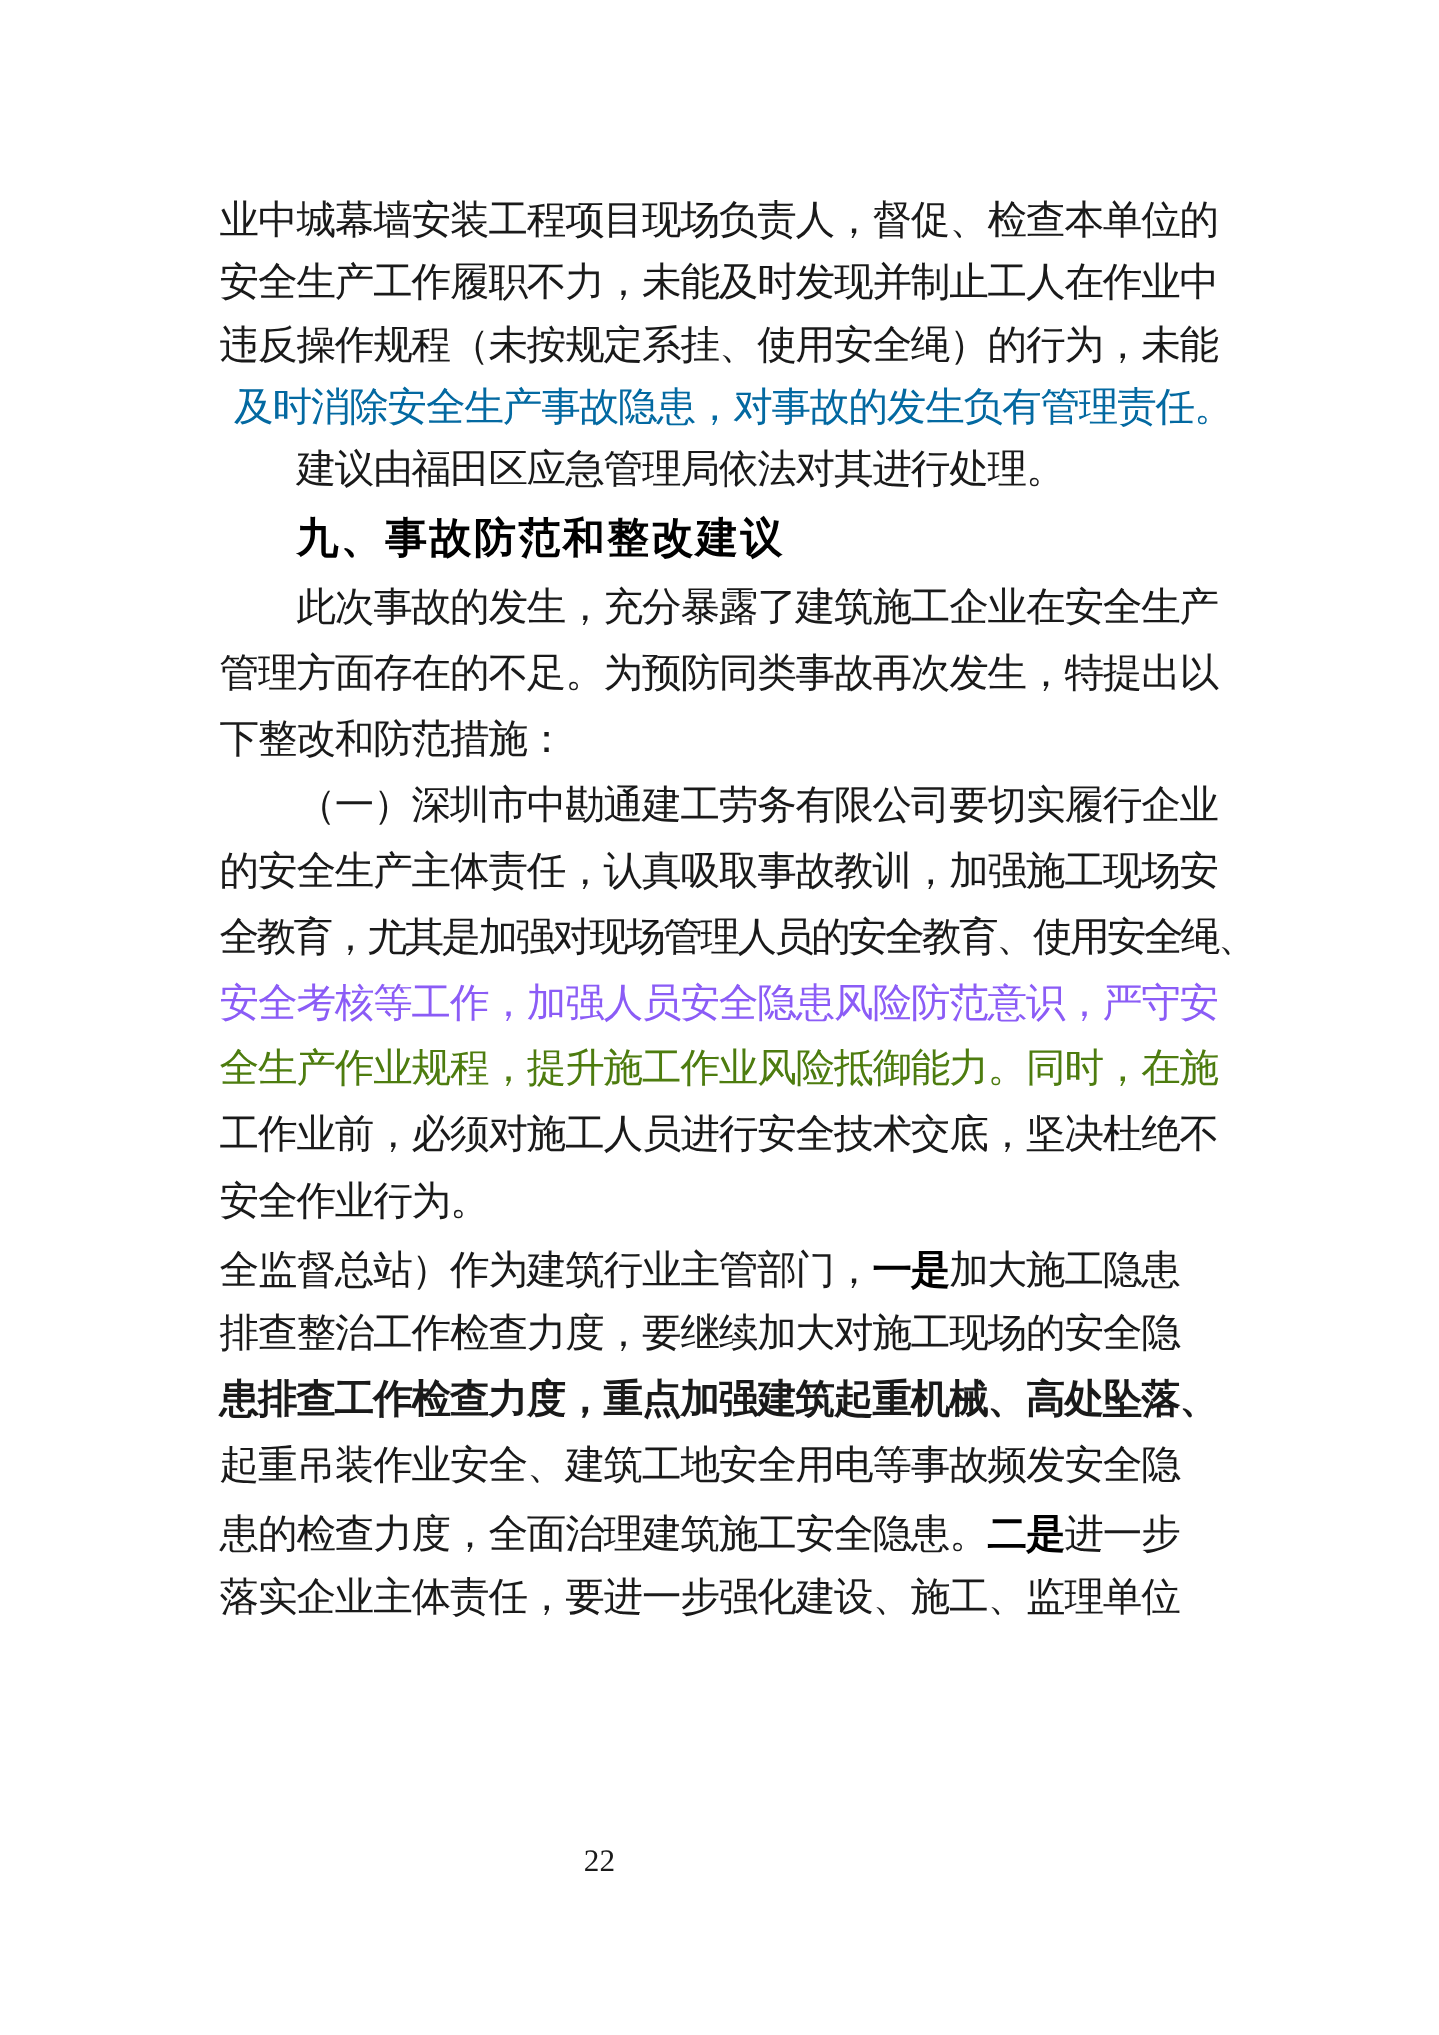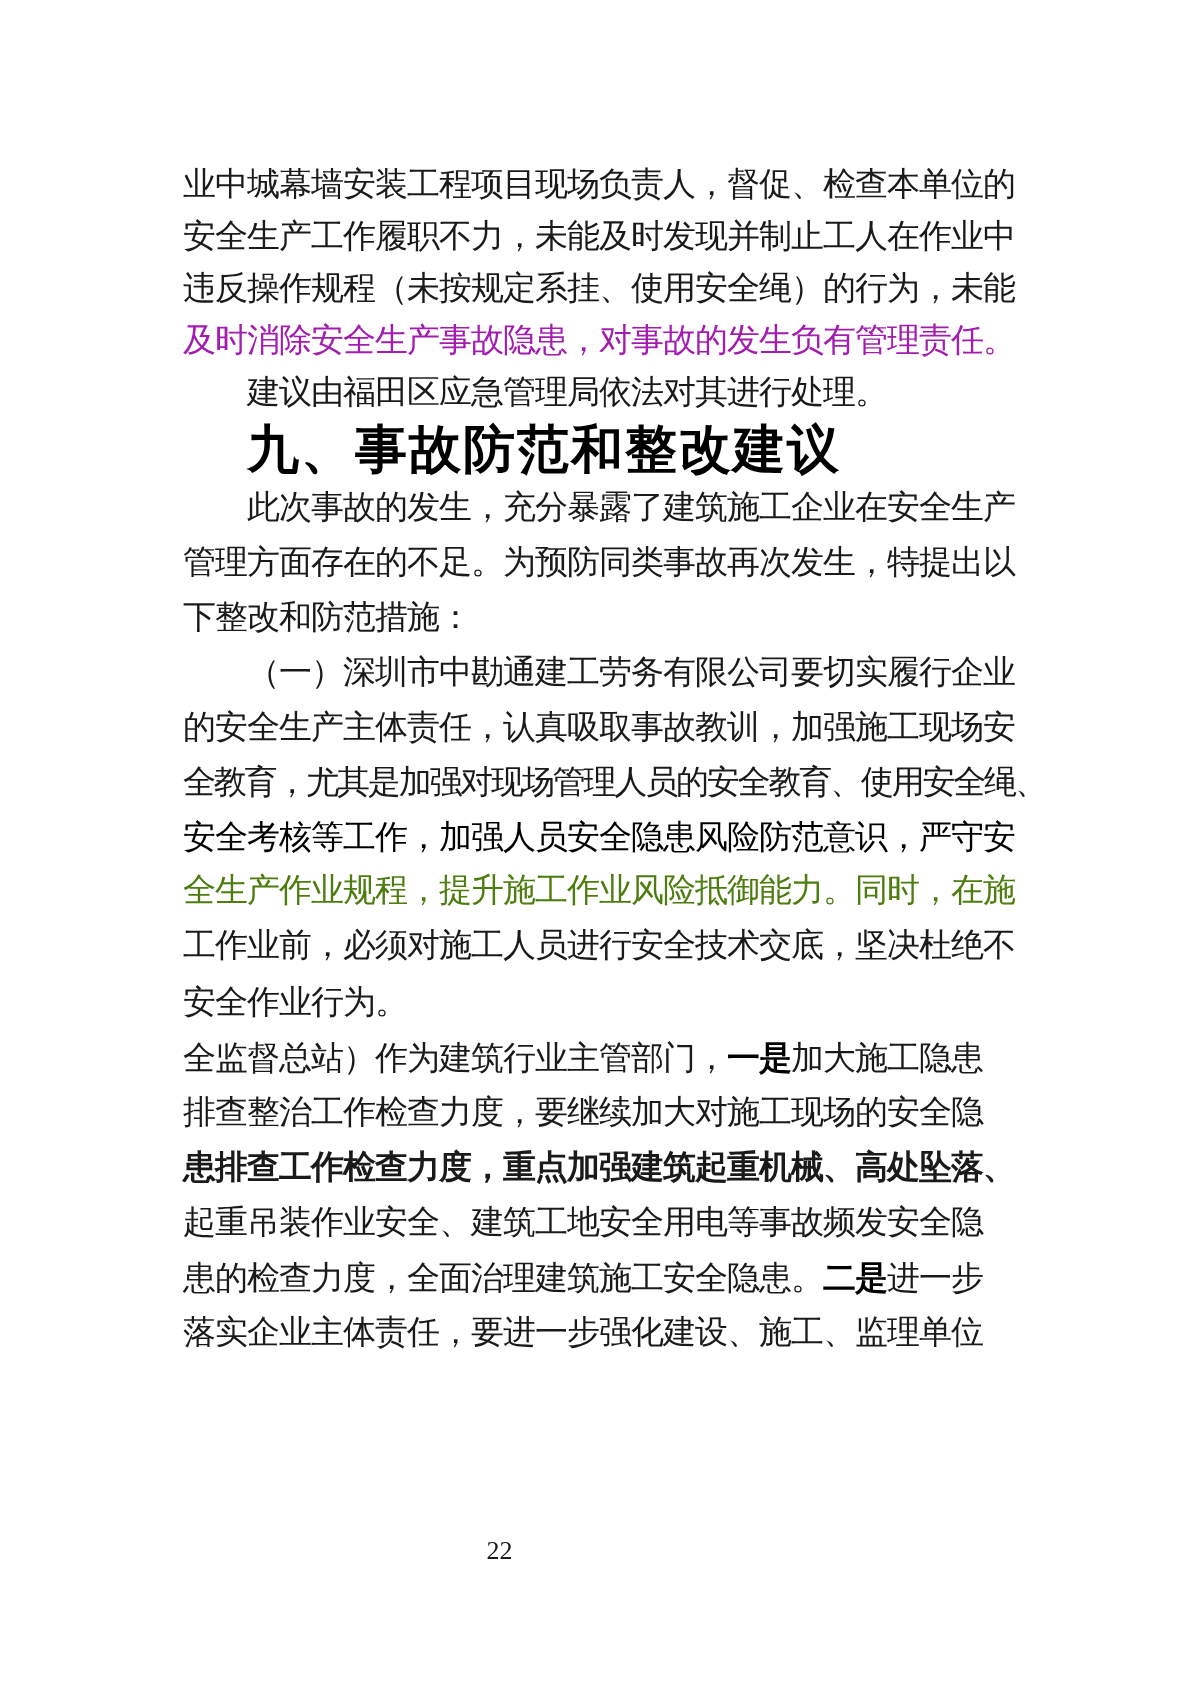--- a/index.html
+++ b/index.html
@@ -36,21 +36,21 @@
   }
   .block-body-b .line {
     height: 55px;
     line-height: 55px;
   }
   .block-heading .line {
     height: 62px;
     line-height: 62px;
     font-family: "Liberation Sans", sans-serif;
     font-weight: 700;
-    font-size: 52px;
+    font-size: 35px;
     letter-spacing: 2px;
     color: #000000;
   }
   .indent {
     padding-left: 64px;
   }
   .emph {
     font-weight: 700;
     font-family: "Liberation Sans", sans-serif;
     color: #000000;
@@ -70,34 +70,34 @@
 </style>
 </head>
 <body style="background: rgb(255, 255, 255);">
 
 <div class="page">
   <main class="content" id="content">
       <div class="block block-body-a">
         <div class="line" style="letter-spacing: -1px; color: rgb(26, 26, 26);"><span class="seg">业中城幕墙安装工程项目现场负责人，督促、检查本单位的</span></div>
         <div class="line" style="letter-spacing: -1px; color: rgb(26, 26, 26);"><span class="seg">安全生产工作履职不力，未能及时发现并制止工人在作业中</span></div>
         <div class="line" style="letter-spacing: -1px; color: rgb(26, 26, 26);"><span class="seg">违反操作规程（未按规定系挂、使用安全绳）的行为，未能</span></div>
-        <div class="line" style="letter-spacing: -1px; color: #a21caf;"><span class="seg">及时消除安全生产事故隐患，对事故的发生负有管理责任。</span></div>
+        <div class="line" style="letter-spacing: -1px; color: #0369a1; margin-left: 12px;"><span class="seg">及时消除安全生产事故隐患，对事故的发生负有管理责任。</span></div>
         <div class="line indent" style="letter-spacing: -1px; color: rgb(26, 26, 26);"><span class="seg">建议由福田区应急管理局依法对其进行处理。</span></div>
       </div>
       <div class="block block-heading">
         <div class="line indent"><span class="emph">九、事故防范和整改建议</span></div>
       </div>
       <div class="block block-body-b">
         <div class="line indent" style="letter-spacing: -1px; color: rgb(26, 26, 26);"><span class="seg">此次事故的发生，充分暴露了建筑施工企业在安全生产</span></div>
         <div class="line" style="letter-spacing: -1px; color: rgb(26, 26, 26);"><span class="seg">管理方面存在的不足。为预防同类事故再次发生，特提出以</span></div>
         <div class="line" style="letter-spacing: -1px; color: rgb(26, 26, 26);"><span class="seg">下整改和防范措施：</span></div>
         <div class="line indent" style="letter-spacing: -1px; color: rgb(26, 26, 26);"><span class="seg">（一）深圳市中勘通建工劳务有限公司要切实履行企业</span></div>
         <div class="line" style="letter-spacing: -1px; color: rgb(26, 26, 26);"><span class="seg">的安全生产主体责任，认真吸取事故教训，加强施工现场安</span></div>
         <div class="line" style="letter-spacing: -2.19px; color: rgb(26, 26, 26);"><span class="seg">全教育，尤其是加强对现场管理人员的安全教育、使用安全绳、</span></div>
-        <div class="line" style="letter-spacing: -1px; color: #000000;"><span class="seg">安全考核等工作，加强人员安全隐患风险防范意识，严守安</span></div>
+        <div class="line" style="letter-spacing: -1px; color: #8b5cf6;"><span class="seg">安全考核等工作，加强人员安全隐患风险防范意识，严守安</span></div>
         <div class="line" style="letter-spacing: -1px; color: #4d7c0f; font-family: Liberation Mono, monospace;"><span class="seg">全生产作业规程，提升施工作业风险抵御能力。同时，在施</span></div>
         <div class="line" style="letter-spacing: -1px; color: rgb(26, 26, 26); font-family: Liberation Mono, monospace;"><span class="seg">工作业前，必须对施工人员进行安全技术交底，坚决杜绝不</span></div>
         <div class="line" style="letter-spacing: -1px; color: rgb(26, 26, 26);"><span class="seg">安全作业行为。</span></div>
         <div class="line" style="letter-spacing: -1px;"><span class="seg">全监督总站）作为建筑行业主管部门，</span><span class="emph">一是</span><span class="seg">加大施工隐患</span></div>
         <div class="line" style="letter-spacing: -1px; color: rgb(26, 26, 26);"><span class="seg">排查整治工作检查力度，要继续加大对施工现场的安全隐</span></div>
         <div class="line" style="letter-spacing: -1px; color: rgb(26, 26, 26); font-weight: bold;"><span class="seg">患排查工作检查力度，重点加强建筑起重机械、高处坠落、</span></div>
         <div class="line" style="letter-spacing: -1px; color: rgb(26, 26, 26);"><span class="seg">起重吊装作业安全、建筑工地安全用电等事故频发安全隐</span></div>
         <div class="line" style="letter-spacing: -1px;"><span class="seg">患的检查力度，全面治理建筑施工安全隐患。</span><span class="emph">二是</span><span class="seg">进一步</span></div>
         <div class="line" style="letter-spacing: -1px; color: rgb(26, 26, 26);"><span class="seg">落实企业主体责任，要进一步强化建设、施工、监理单位</span></div>
       </div>

